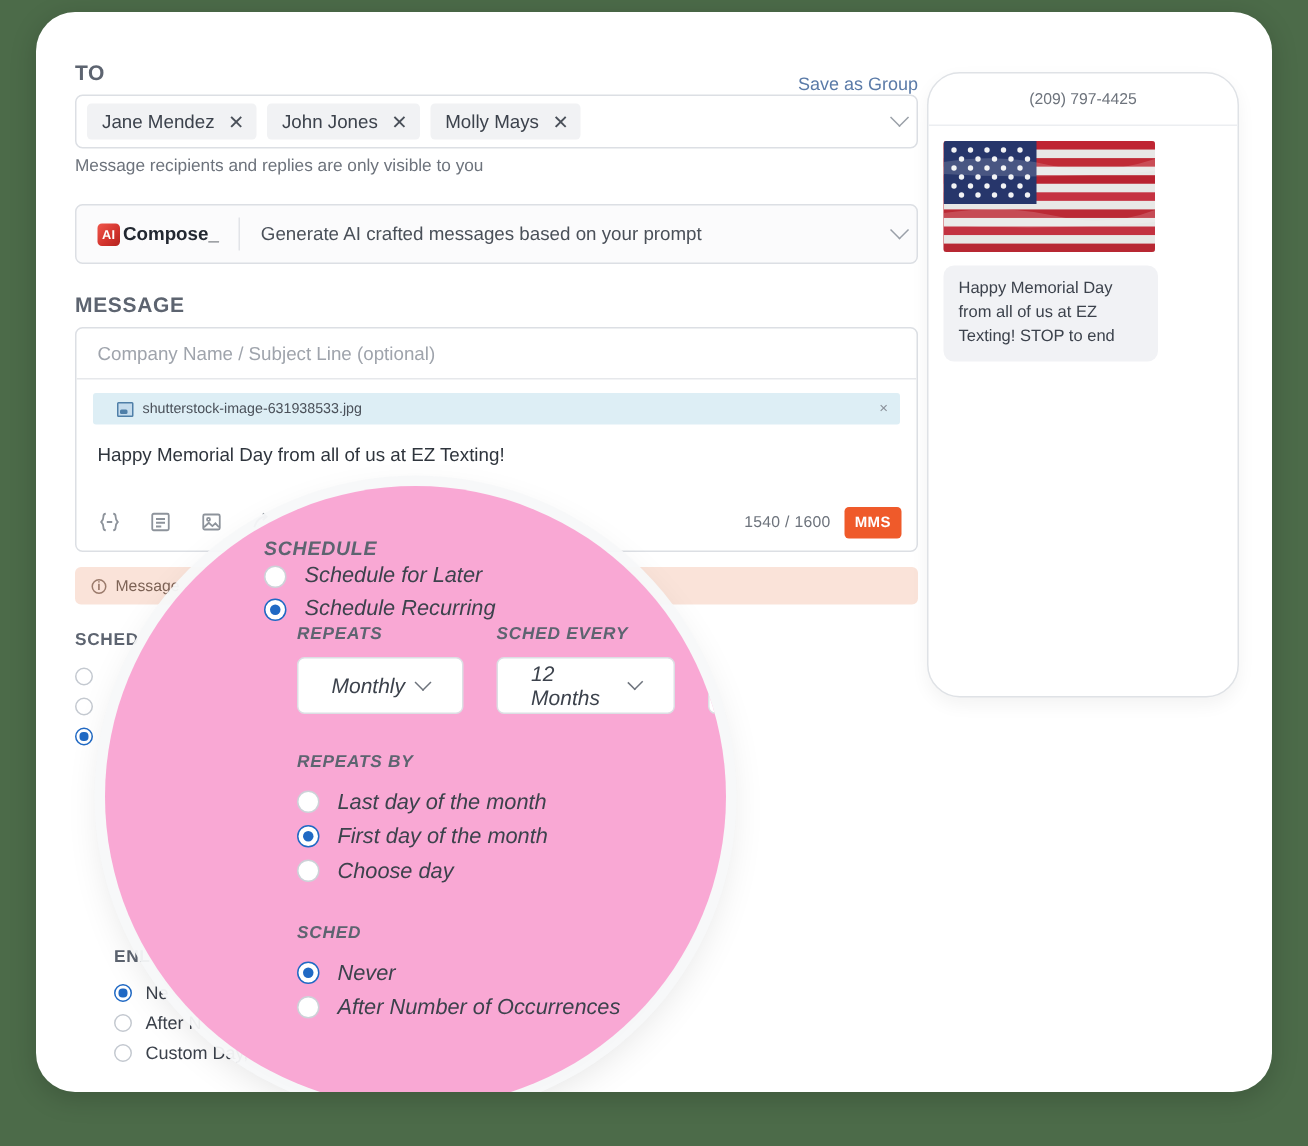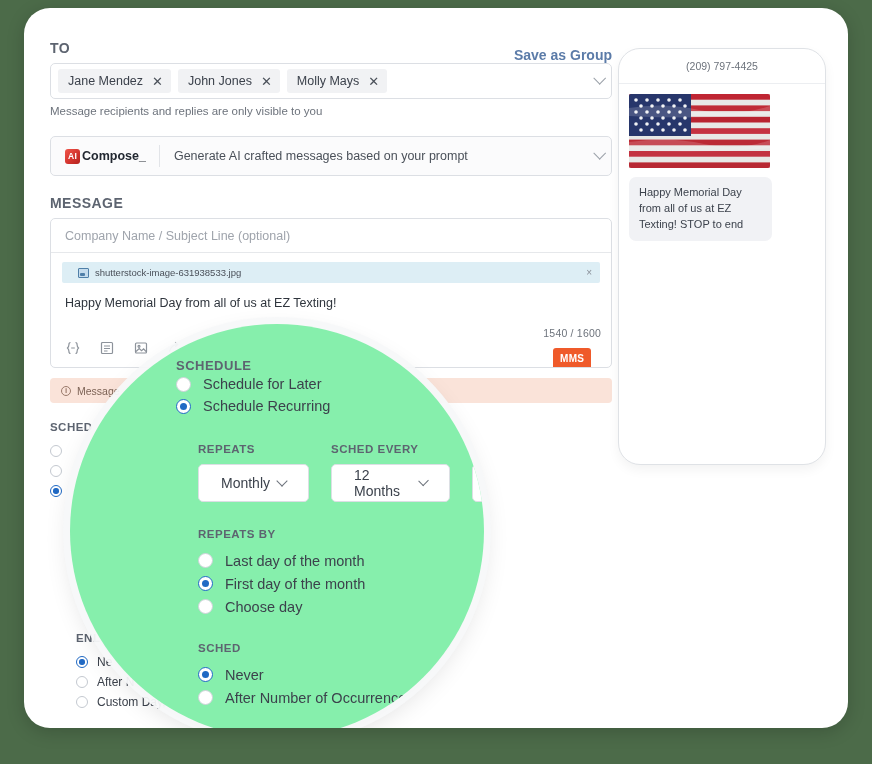--- a/index.html
+++ b/index.html
@@ -32,25 +32,24 @@
 
   .field-label {
     font-size: 14px;
     letter-spacing: .45px;
     color: #5d6470;
     font-weight: 700;
     margin-bottom: 7px;
   }
   .row-between { display:flex; justify-content:space-between; align-items:flex-end; }
   .link-sm {
-    font-size: 14px;
+    font-size: 12px;
     color: #5b7ba8;
     text-decoration: none;
     cursor: pointer;
-    font-weight: bold;
   }
 
   
   #recipients-box {
     border: 1px solid #dcdfe4;
     border-radius: 5px;
     background: #fff;
     height: 36px;
     display: flex;
     align-items: center;
@@ -143,21 +142,21 @@
     font-size:12.5px; color:#2f353d; line-height:1.45;
   }
 
   
   #msg-toolbar {
     position:absolute; left:0; right:0; bottom:0;
     height:38px; display:flex; align-items:center;
     padding: 0 10px 0 14px; gap:18px;
   }
   .tool-icon { color:#8d939b; cursor:pointer; display:flex; }
-  #msg-meta { margin-left:auto; display:flex; align-items:center; gap:9px;flex-direction:column; }
+  #msg-meta { margin-left:auto; display:flex; align-items:center; gap:9px; }
   #char-count { font-size:10.5px; color:#6d737c; letter-spacing:.2px; }
   #mms-badge {
     background:#ef5a2a; color:#fff; font-size:10px; font-weight:700;
     border-radius:3px; padding:5px 7px; letter-spacing:.3px;
   }
 
   
   #alert-bar {
     margin-top: 10px;
     background:#fae3d9;
@@ -219,25 +218,26 @@
     padding:8px 10px;
     font-size:11px; color:#3c424c; line-height:1.45;
   }
 
   
   #magnifier {
     position:absolute;
     left: 46px; top: 316px;
     width: 414px; height: 414px;
     border-radius:50%;
-    background:#86efac;
+    background:#f9a8d4;
     box-shadow: 0 0 0 7px rgba(247,248,249,0.95),
                 0 8px 26px rgba(0,0,0,0.12);
     overflow:hidden;
     z-index: 20;
+    font-style: italic;
   }
   #mag-inner {
     position:absolute;
     left: 106px; top: 34px;
     width: 420px;
   }
   .mag-sec-label {
     font-size:13px; letter-spacing:.5px; color:#5d6470; font-weight:600;
   }
   .mag-radio-row { display:flex; align-items:center; gap:12px; height:22px; }
@@ -245,21 +245,21 @@
     width:15px;height:15px;border-radius:50%;border:1.5px solid #cdd2d8;
     background:#fff;flex:0 0 auto;position:relative;cursor:pointer;
   }
   .mag-radio.on { border:1.7px solid #2069c4; }
   .mag-radio.on:after {
     content:''; position:absolute; left:3px; top:3px;
     width:7px;height:7px;border-radius:50%;background:#2069c4;
   }
   .mag-radio-label { font-size:14.5px; color:#3c424c; }
 
-  #mag-dropdowns { display:flex; gap:22px; margin-top:26px; padding-left:22px; }
+  #mag-dropdowns { display:flex; gap:22px; padding-left:22px; }
   .dd-col { }
   .dd-label { font-size:11.5px; letter-spacing:.5px; color:#5d6470; font-weight:600; margin-bottom:9px; }
   .dd-box {
     border:1px solid #dcdfe4; border-radius:5px; background:#fff;
     height:38px; display:flex; align-items:center; gap:8px;
     padding: 0 22px; cursor:pointer;
   }
   .dd-value { font-size:14px; color:#3c424c; }
   .dd-value.ph { color:#9fa4ac; }
   .dd-caret {

